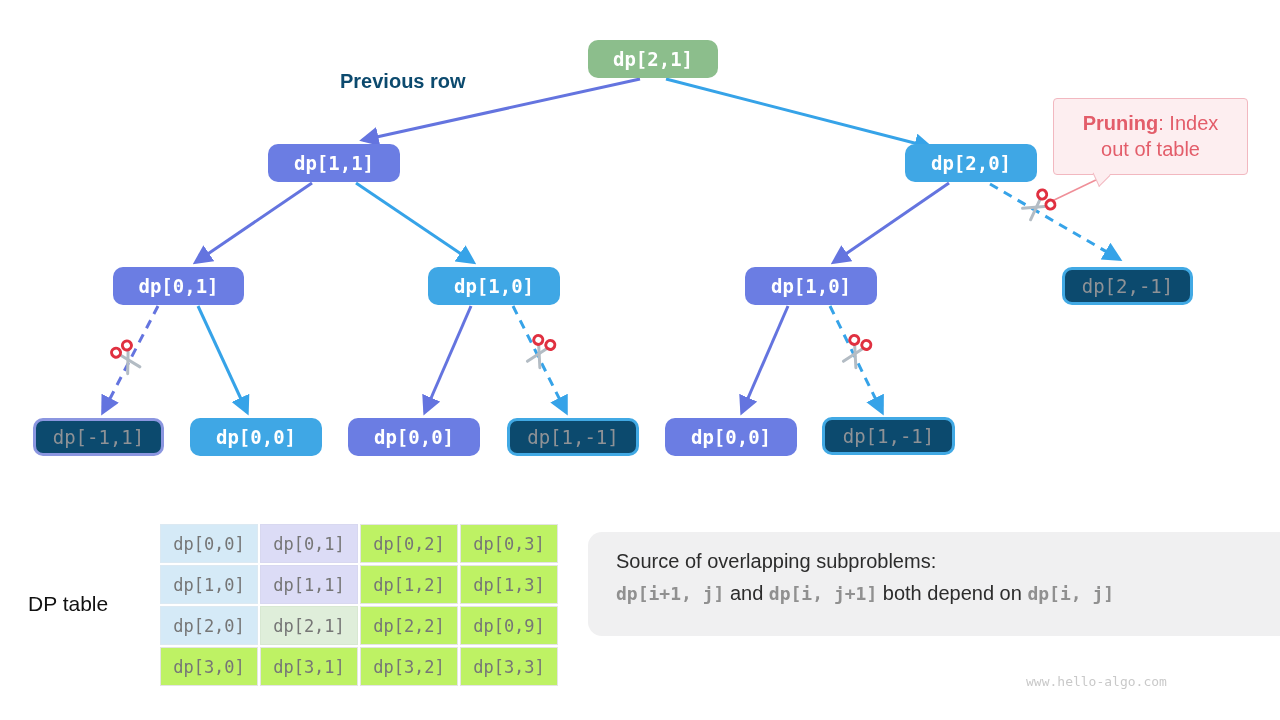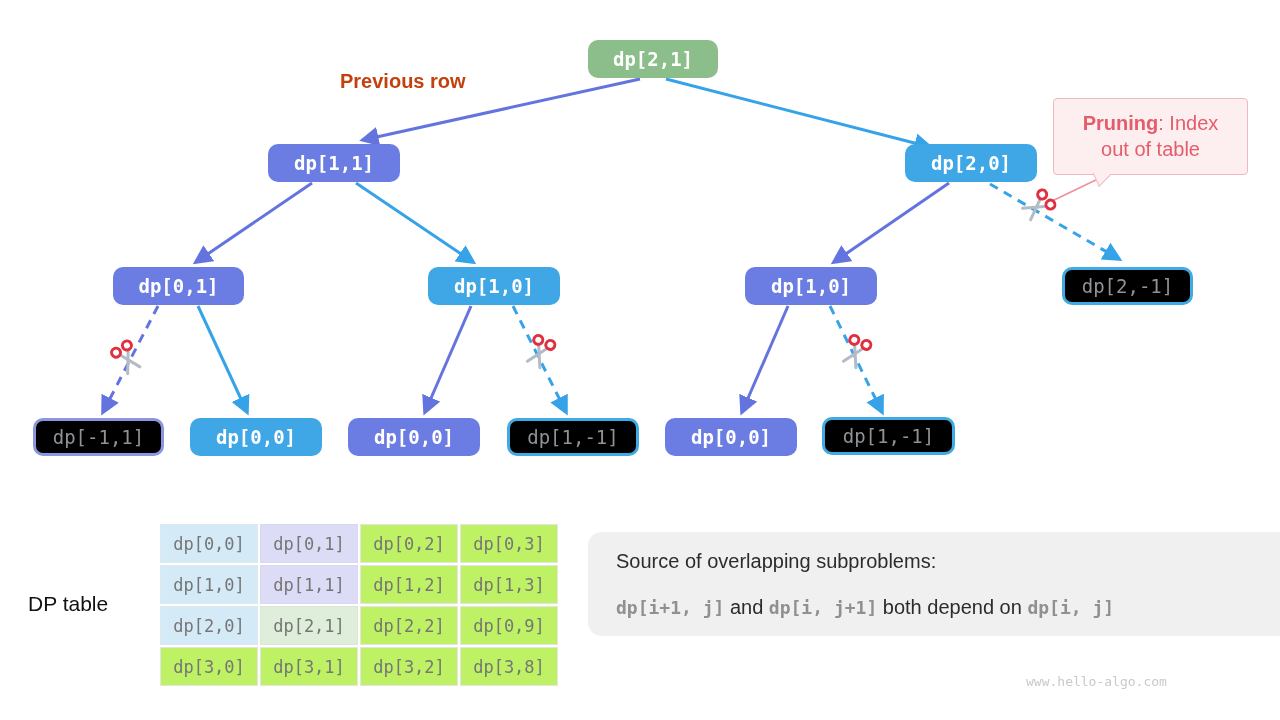--- a/index.html
+++ b/index.html
@@ -7,27 +7,27 @@
          font-family:"Liberation Sans",sans-serif;}
   svg.edges{position:absolute;left:0;top:0;width:1280px;height:720px;}
 
   
   .node{position:absolute;height:38px;line-height:38px;text-align:center;
         border-radius:10px;font-family:"DejaVu Sans Mono",monospace;
         font-weight:bold;font-size:19px;color:#ffffff;box-sizing:border-box;}
   .node.green{background:#8cbe8c;}
   .node.purple{background:#6b7de3;}
   .node.blue{background:#3fa7e5;}
-  .node.pruned{background:#000000;color:#8f9296;font-weight:400;line-height:32px;}
+  .node.pruned{background:#0c4a6e;color:#8f9296;font-weight:400;line-height:32px;}
   .node.pruned.pb{border:3px solid #41a9e4;}
   .node.pruned.pp{border:3px solid #8b96e0;}
 
   
   .branch-label{position:absolute;font-size:20px;font-weight:bold;}
-  .prev-row{left:340px;top:70px;color:#c2410c;}
+  .prev-row{left:340px;top:70px;color:#0c4a6e;}
   .prev-col{left:828px;top:70px;color:#1786d8;}
 
   
   .callout{position:absolute;left:1053px;top:98px;width:195px;height:77px;
            background:#fdeef0;border:1px solid #f2b8c0;border-radius:4px;
            box-sizing:border-box;text-align:center;color:#e35d6a;font-size:20px;
            padding-top:11px;line-height:26px;}
   .callout::after{content:"";position:absolute;left:40px;bottom:-8px;width:14px;height:14px;
            background:#fdeef0;border-right:1px solid #f2b8c0;border-bottom:1px solid #f2b8c0;
            transform:rotate(65deg) skew(20deg);}
@@ -42,21 +42,21 @@
         border:1px solid #e4e4e4;box-sizing:border-box;}
   .cell.cg{background:#bef264;}
   .cell.cb{background:#d5eaf7;border-color:#dce9f2;}
   .cell.cl{background:#dcdcf6;border-color:#d8d8f0;}
   .cell.cgr{background:#dfeeda;border-color:#d8e8d2;}
 
   
   .note{position:absolute;left:588px;top:532px;width:712px;height:104px;background:#f0f0f1;
         border-radius:14px;box-sizing:border-box;padding:18px 28px 0 28px;color:#2c2c2c;}
   .note .l1{font-size:20px;}
-  .note .l2{margin-top:23px;font-size:20px;}
+  .note .l2{margin-top:9px;font-size:20px;}
   .note .mono{font-family:"DejaVu Sans Mono",monospace;font-weight:bold;
               font-size:18px;color:#909090;}
 
   .watermark{position:absolute;left:1026px;top:674px;font-family:"DejaVu Sans Mono",monospace;
              font-size:13px;color:#c9c9c9;}
 </style>
 </head>
 <body>
 
 <div class="stage">
@@ -130,21 +130,21 @@
     <div class="cell cl">dp[1,1]</div>
     <div class="cell cg">dp[1,2]</div>
     <div class="cell cg">dp[1,3]</div>
     <div class="cell cb">dp[2,0]</div>
     <div class="cell cgr">dp[2,1]</div>
     <div class="cell cg">dp[2,2]</div>
     <div class="cell cg">dp[0,9]</div>
     <div class="cell cg">dp[3,0]</div>
     <div class="cell cg">dp[3,1]</div>
     <div class="cell cg">dp[3,2]</div>
-    <div class="cell cg">dp[3,8]</div>
+    <div class="cell cg">dp[3,3]</div>
   </div>
 
   <div class="note">
     <div class="l1">Source of overlapping subproblems:</div>
     <div class="l2"><span class="mono">dp[i+1, j]</span><span>  and </span><span class="mono">dp[i, j+1]</span><span> both depend on </span><span class="mono">dp[i, j]</span></div>
   </div>
 
   <div class="watermark">www.hello-algo.com</div>
 
 </div>

